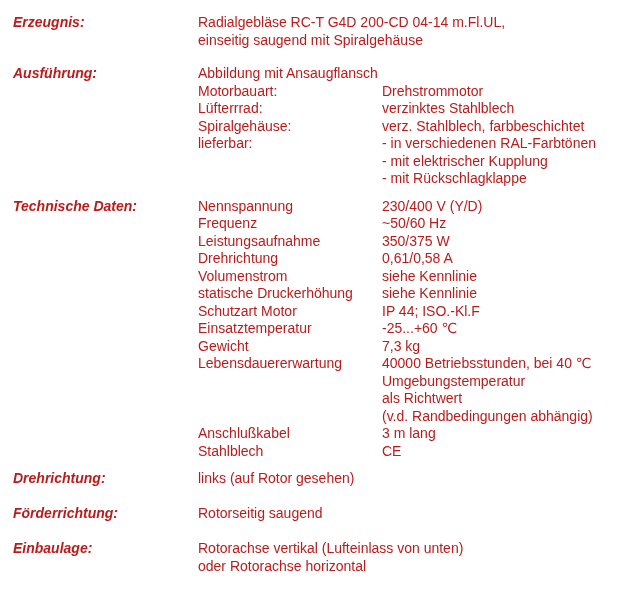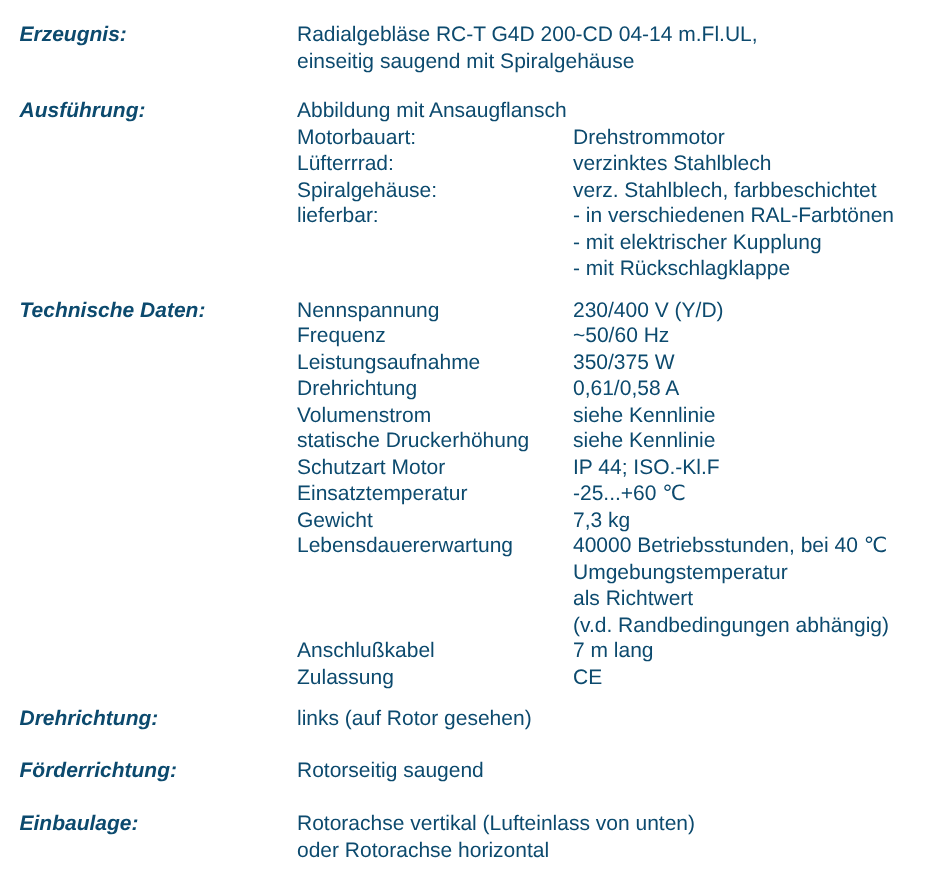--- a/index.html
+++ b/index.html
@@ -12,21 +12,21 @@
     position: relative;
     width: 618px;
     height: 590px;
     box-sizing: border-box;
     padding: 14px 4px 0 13px;
     overflow: hidden;
     background: #ffffff;
     font-family: "Liberation Sans", "DejaVu Sans", sans-serif;
     font-size: 14px;
     line-height: 17.5px;
-    color: #0c4a6e;
+    color: #b91c1c;
   }
   .sec {
     display: grid;
     grid-template-columns: 185px 1fr;
     align-items: start;
   }
   .sec-label {
     font-weight: bold;
     font-style: italic;
     white-space: nowrap;
@@ -140,24 +140,24 @@
       <div class="pair">
         <div class="cell"></div>
         <div class="cell">als Richtwert</div>
       </div>
       <div class="pair">
         <div class="cell"></div>
         <div class="cell">(v.d. Randbedingungen abhängig)</div>
       </div>
       <div class="pair">
         <div class="cell">Anschlußkabel</div>
-        <div class="cell">7 m lang</div>
+        <div class="cell">3 m lang</div>
       </div>
       <div class="pair">
-        <div class="cell">Zulassung</div>
+        <div class="cell">Stahlblech</div>
         <div class="cell">CE</div>
       </div>
     </div>
   </section>
 
   <section class="sec m17">
     <div class="sec-label">Drehrichtung:</div>
     <div class="cell">links (auf Rotor gesehen)</div>
   </section>
 

